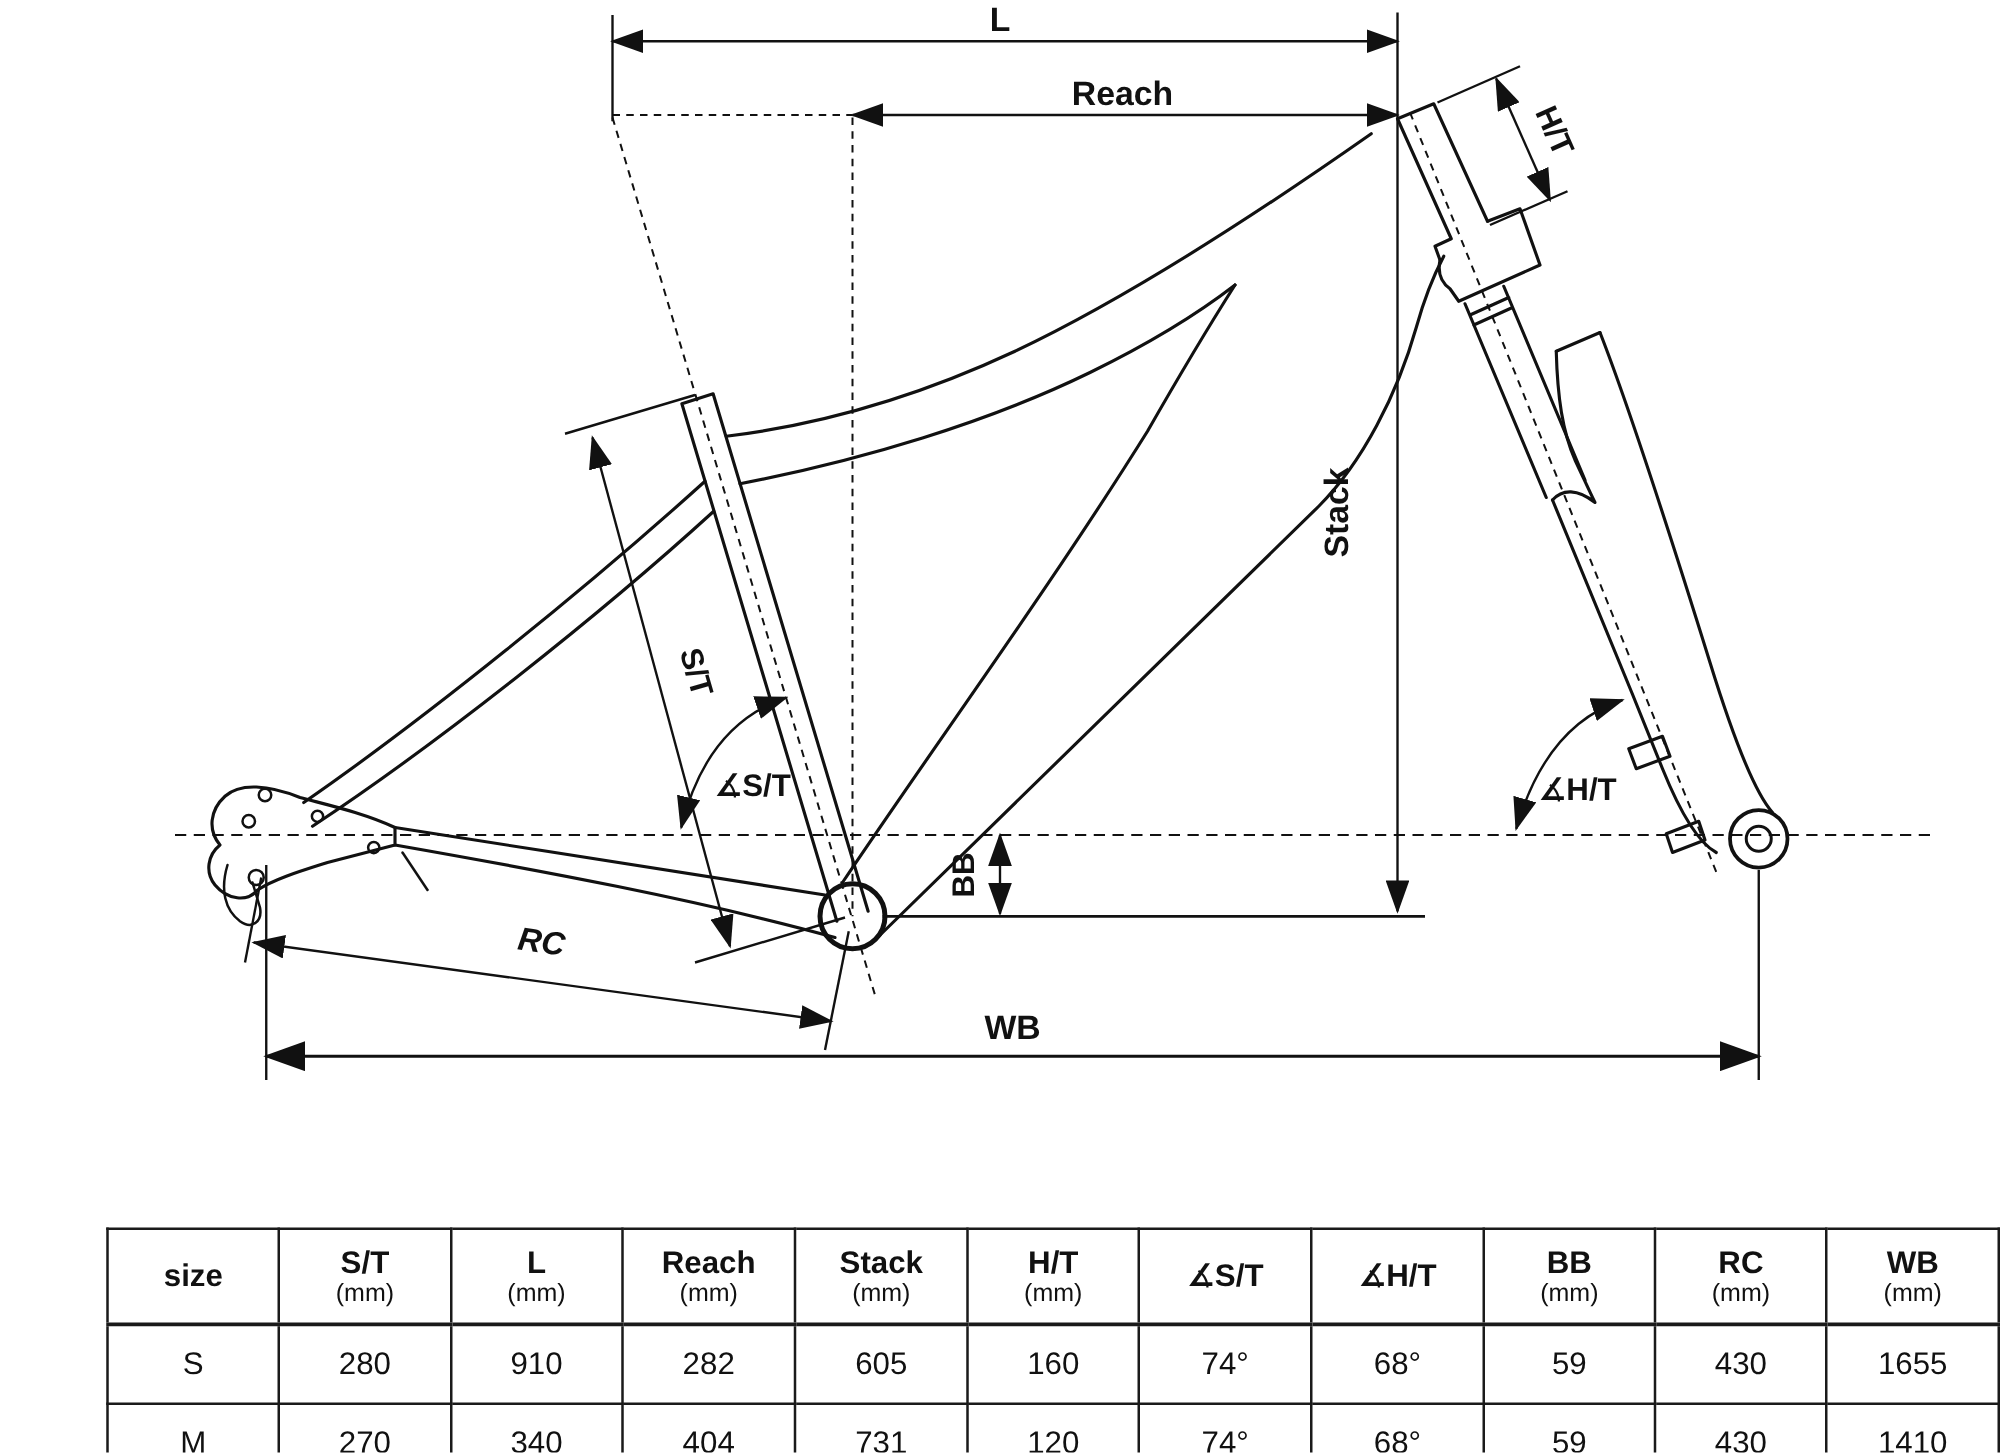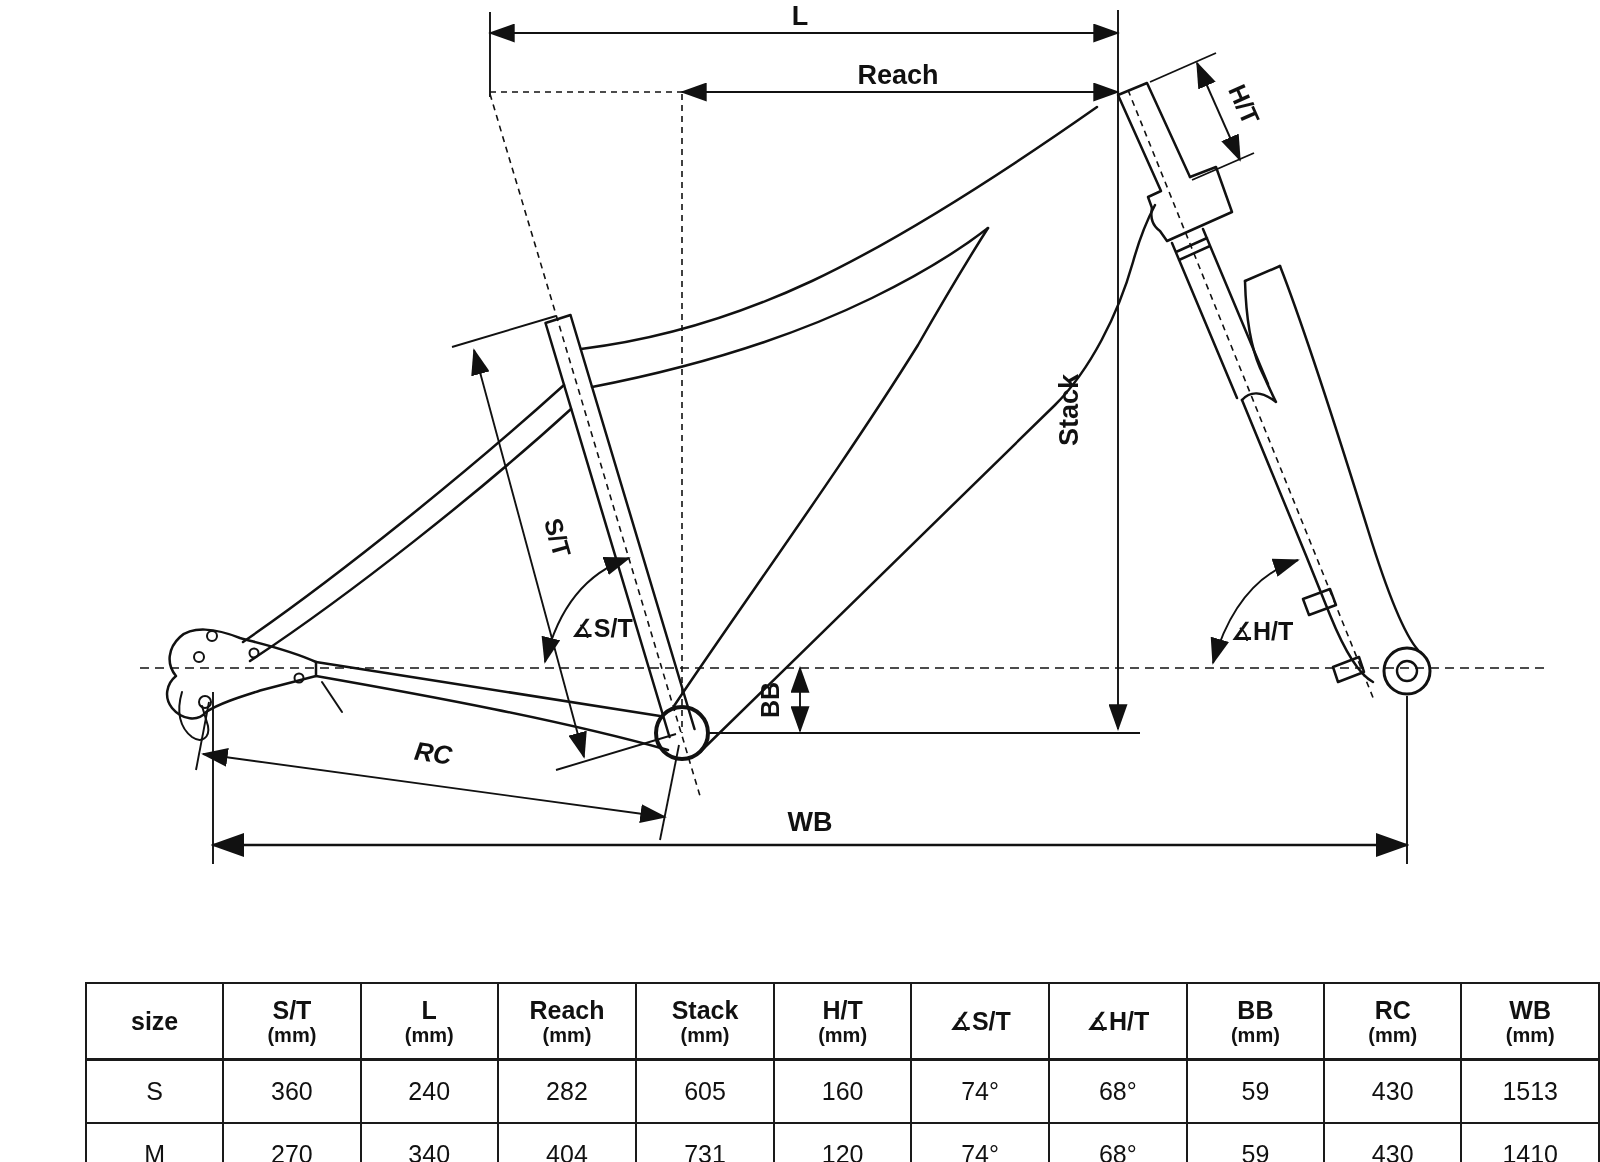--- a/index.html
+++ b/index.html
@@ -6,21 +6,21 @@
   body{width:1600px;height:1162px;position:relative;font-family:"Liberation Sans","DejaVu Sans",sans-serif;color:#111;}
   #diagram{position:absolute;top:0;left:0;}
   .dim-label{font-size:27px;font-weight:bold;fill:#111;}
   .dim-label-sm{font-size:25px;font-weight:bold;fill:#111;}
   .rc-label{font-size:26px;font-weight:bold;font-style:italic;fill:#111;}
   #geo-table{position:absolute;left:85px;top:982px;border-collapse:collapse;table-layout:fixed;}
   #geo-table td,#geo-table th{border:2px solid #1a1a1a;width:130px;text-align:center;vertical-align:middle;padding:4px;background:#fff;}
   #geo-table thead th{height:66px;border-bottom:3px solid #1a1a1a;}
   #geo-table tbody td{height:53px;font-size:25px;font-weight:normal;}
   .col-main{display:block;font-size:25px;font-weight:bold;line-height:28px;}
-  .col-sub{display:block;font-size:20px;font-weight:bold;line-height:22px;}
+  .col-sub{display:block;font-size:20px;font-weight:normal;line-height:22px;}
 </style>
 </head>
 <body>
 
 <svg id="diagram" width="1600" height="960" viewBox="0 0 1600 960">
   <defs>
     <marker id="arr" orient="auto-start-reverse" markerWidth="14" markerHeight="10" refX="13" refY="5">
       <polygon points="0,0 14,5 0,10" fill="#111"></polygon>
     </marker>
   </defs>
@@ -165,30 +165,30 @@
         </th>
       <th>
           <span class="col-main">WB</span>
           <span class="col-sub">(mm)</span>
         </th>
     </tr>
   </thead>
   <tbody>
     <tr>
       <td>S</td>
-      <td>360</td>
-      <td>240</td>
+      <td>280</td>
+      <td>910</td>
       <td>282</td>
       <td>605</td>
       <td>160</td>
       <td>74°</td>
       <td>68°</td>
       <td>59</td>
       <td>430</td>
-      <td>1513</td>
+      <td>1655</td>
     </tr>
     <tr>
       <td>M</td>
       <td>270</td>
       <td>340</td>
       <td>404</td>
       <td>731</td>
       <td>120</td>
       <td>74°</td>
       <td>68°</td>

